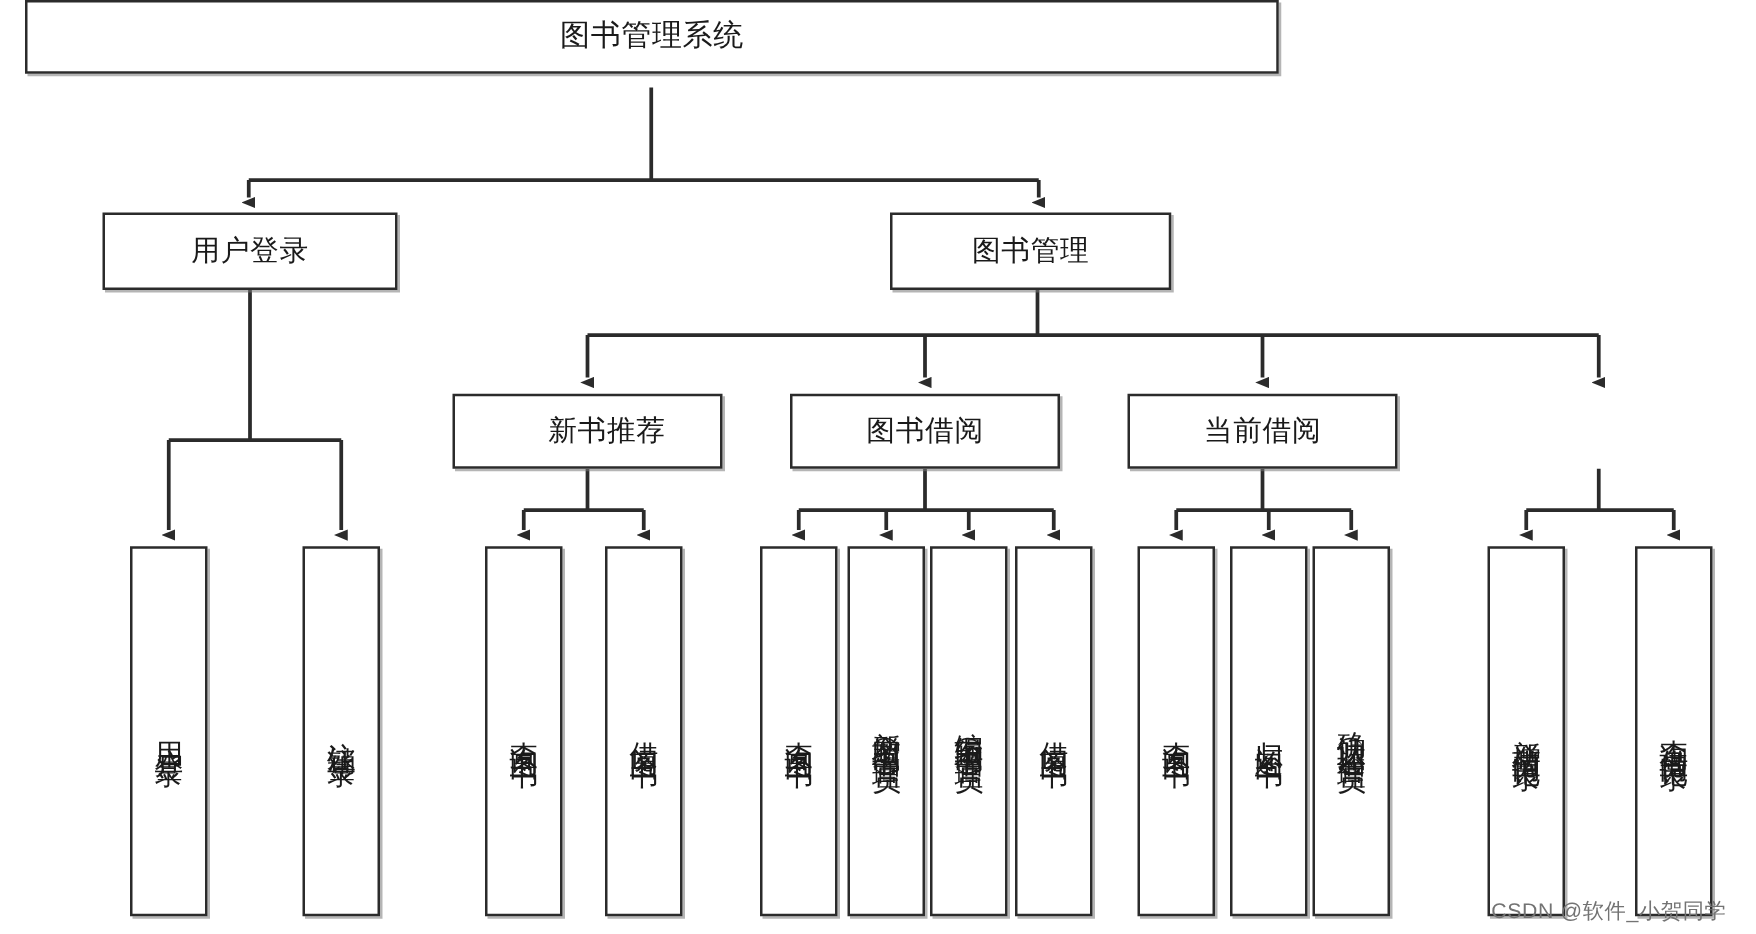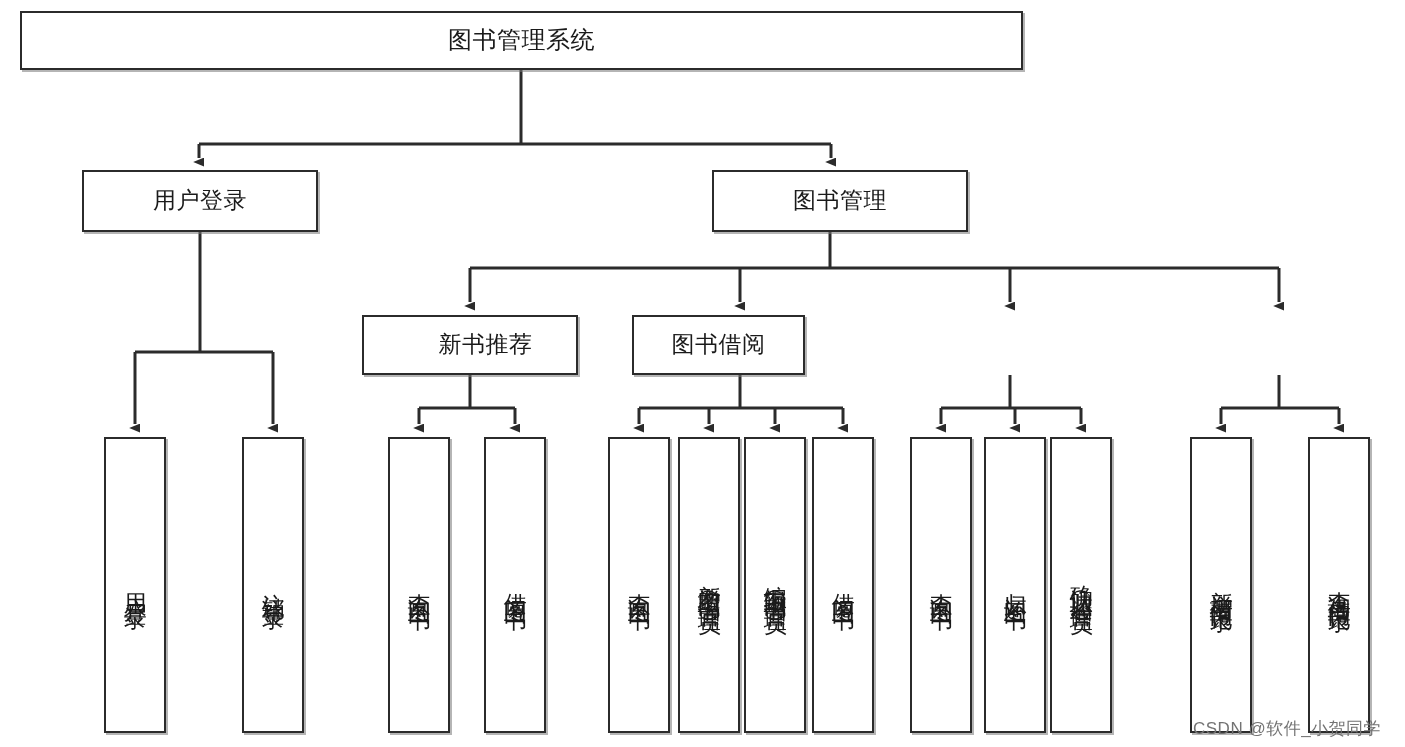--- a/index.html
+++ b/index.html
@@ -120,36 +120,39 @@
       <path d="M1015,408 L1015,424" marker-end="url(#arrow)"></path>
       <path d="M1081,408 L1081,424" marker-end="url(#arrow)"></path>
 
       <path d="M1279,375 L1279,408"></path>
       <path d="M1221,408 L1339,408"></path>
       <path d="M1221,408 L1221,424" marker-end="url(#arrow)"></path>
       <path d="M1339,408 L1339,424" marker-end="url(#arrow)"></path>
     </g>
   </svg>
 
-  <div class="node root horiz" style="left:20px; top:11px; width:1003px; height:59px;">
+  <div class="node root horiz" style="left:20px; top:0; width:1003px; height:59px;">
     <span class="label">图书管理系统</span>
   </div>
 
   <div class="node horiz" style="left:82px; top:170px; width:236px; height:62px;">
     <span class="label">用户登录</span>
   </div>
-  <div class="node horiz" style="left:712px; top:170px; width:256px; height:62px;">
+  <div class="node horiz" style="left:712px; top:170px; width:225px; height:62px;">
     <span class="label">图书管理</span>
   </div>
 
   <div class="node horiz" style="left:362px; top:315px; width:216px; height:60px;padding-left:31px;">
     <span class="label">新书推荐</span>
   </div>
-  <div class="node horiz" style="left:632px; top:315px; width:173px; height:60px;">
+  <div class="node horiz" style="left:632px; top:315px; width:216px; height:60px;">
     <span class="label">图书借阅</span>
+  </div>
+  <div class="node horiz" style="left:902px; top:315px; width:216px; height:60px;">
+    <span class="label">当前借阅</span>
   </div>
 
   <div class="node vert" style="left:104px; top:437px; width:62px; height:296px;">
     <span class="label">用户登录</span>
   </div>
   <div class="node vert" style="left:242px; top:437px; width:62px; height:296px;">
     <span class="label">注销登录</span>
   </div>
 
   <div class="node vert" style="left:388px; top:437px; width:62px; height:296px;">

